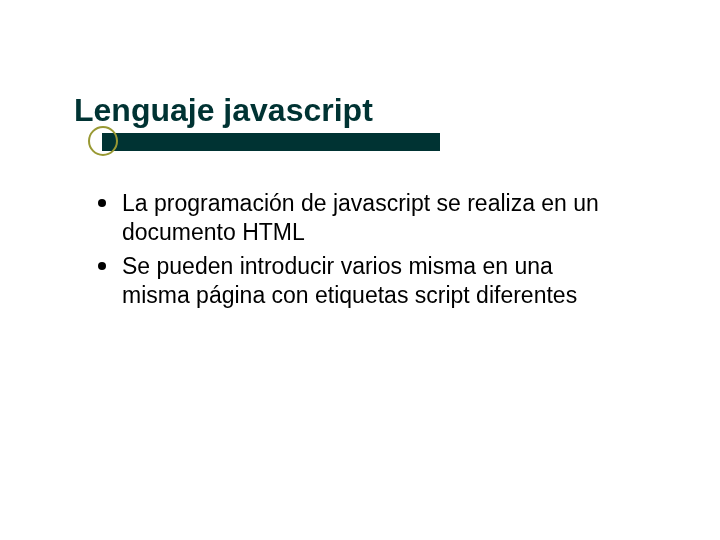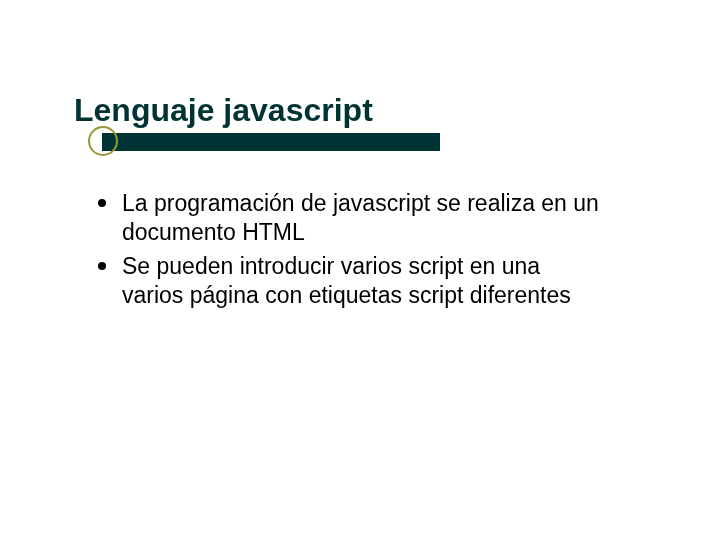--- a/index.html
+++ b/index.html
@@ -86,17 +86,17 @@
     <div class="rule-bar"></div>
     <div class="rule-circle"></div>
   </div>
 
   <div class="content">
     <ul class="bullets">
       <li>
         <span>La programación de javascript se realiza en un documento HTML</span>
       </li>
       <li>
-        <span>Se pueden introducir varios script en una varios página con etiquetas script diferentes</span>
+        <span>Se pueden introducir varios misma en una misma página con etiquetas script diferentes</span>
       </li>
     </ul>
   </div>
 </div>
 
 </body></html>

